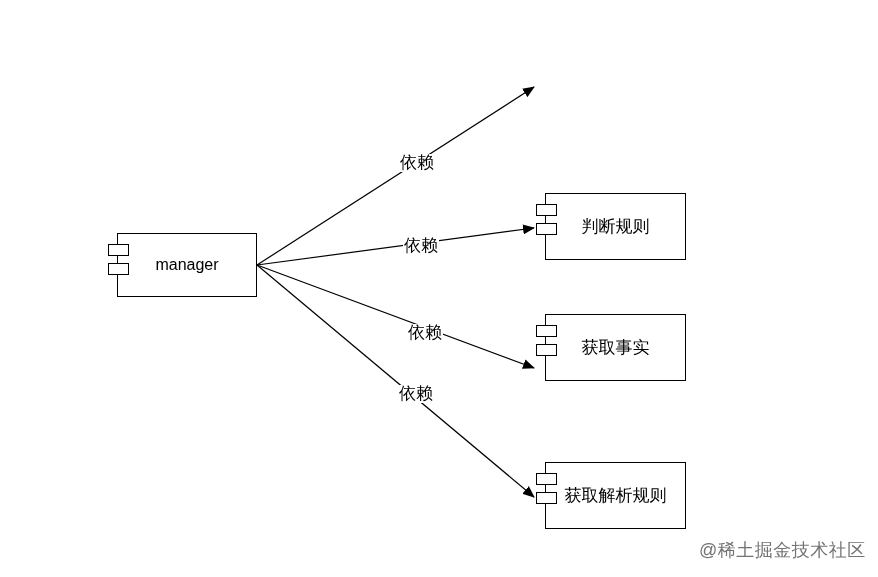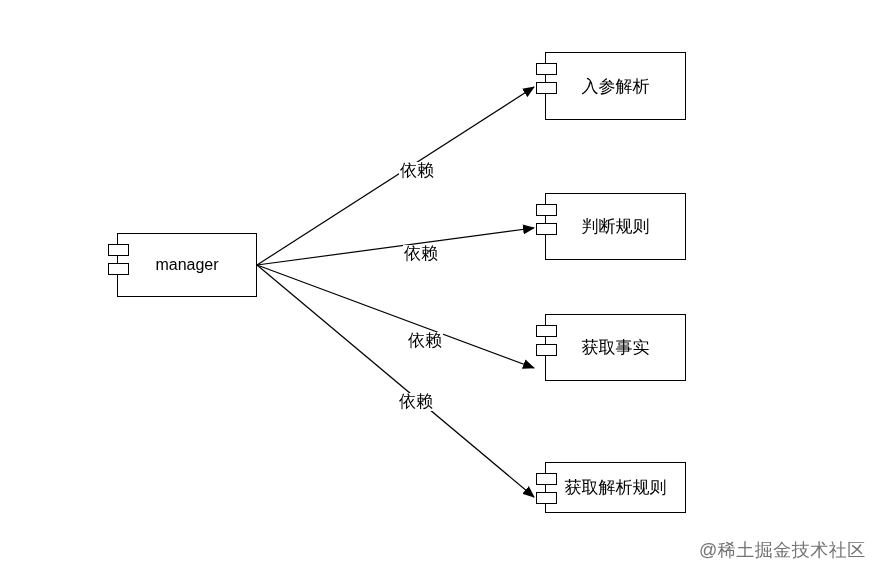--- a/index.html
+++ b/index.html
@@ -42,21 +42,20 @@
   .port1 { top: 10px; }
   .port2 { top: 29px; }
   .edge-label {
     position: absolute;
     font-size: 17px;
     line-height: 18px;
     color: #000000;
     background: #ffffff;
     padding: 0 1px;
     white-space: nowrap;
-    margin-top: 8px;
   }
   .watermark {
     position: absolute;
     left: 699px;
     top: 538px;
     font-size: 18px;
     letter-spacing: 0.5px;
     color: #737373;
     white-space: nowrap;
   }
@@ -77,39 +76,34 @@
     <line x1="257" y1="265" x2="534" y2="368" stroke="#000000" stroke-width="1.2" marker-end="url(#arrowhead)"></line>
     <line x1="257" y1="265" x2="534" y2="497" stroke="#000000" stroke-width="1.2" marker-end="url(#arrowhead)"></line>
   </svg>
 
   <div class="component" style="left:117px; top:233px; width:140px; height:64px;">
     <span class="port port1"></span>
     <span class="port port2"></span>
     <span class="component-label latin">manager</span>
   </div>
 
-  <div class="component" style="left:545px; top:52px; width:141px; height:68px;">
-    <span class="port port1"></span>
-    <span class="port port2"></span>
-    <span class="component-label">入参解析</span>
-  </div>
 
   <div class="component" style="left:545px; top:193px; width:141px; height:67px;text-align:right;">
     <span class="port port1"></span>
     <span class="port port2"></span>
     <span class="component-label">判断规则</span>
   </div>
 
   <div class="component" style="left:545px; top:314px; width:141px; height:67px;">
     <span class="port port1"></span>
     <span class="port port2"></span>
     <span class="component-label">获取事实</span>
   </div>
 
-  <div class="component" style="left:545px; top:462px; width:141px; height:51px;text-align:center;">
+  <div class="component" style="left:545px; top:462px; width:141px; height:67px;text-align:center;">
     <span class="port port1"></span>
     <span class="port port2"></span>
     <span class="component-label">获取解析规则</span>
   </div>
 
   <div class="edge-label" style="left:399px; top:154px;">依赖</div>
   <div class="edge-label" style="left:403px; top:237px;">依赖</div>
   <div class="edge-label" style="left:407px; top:324px;">依赖</div>
   <div class="edge-label" style="left:398px; top:385px;">依赖</div>
 

